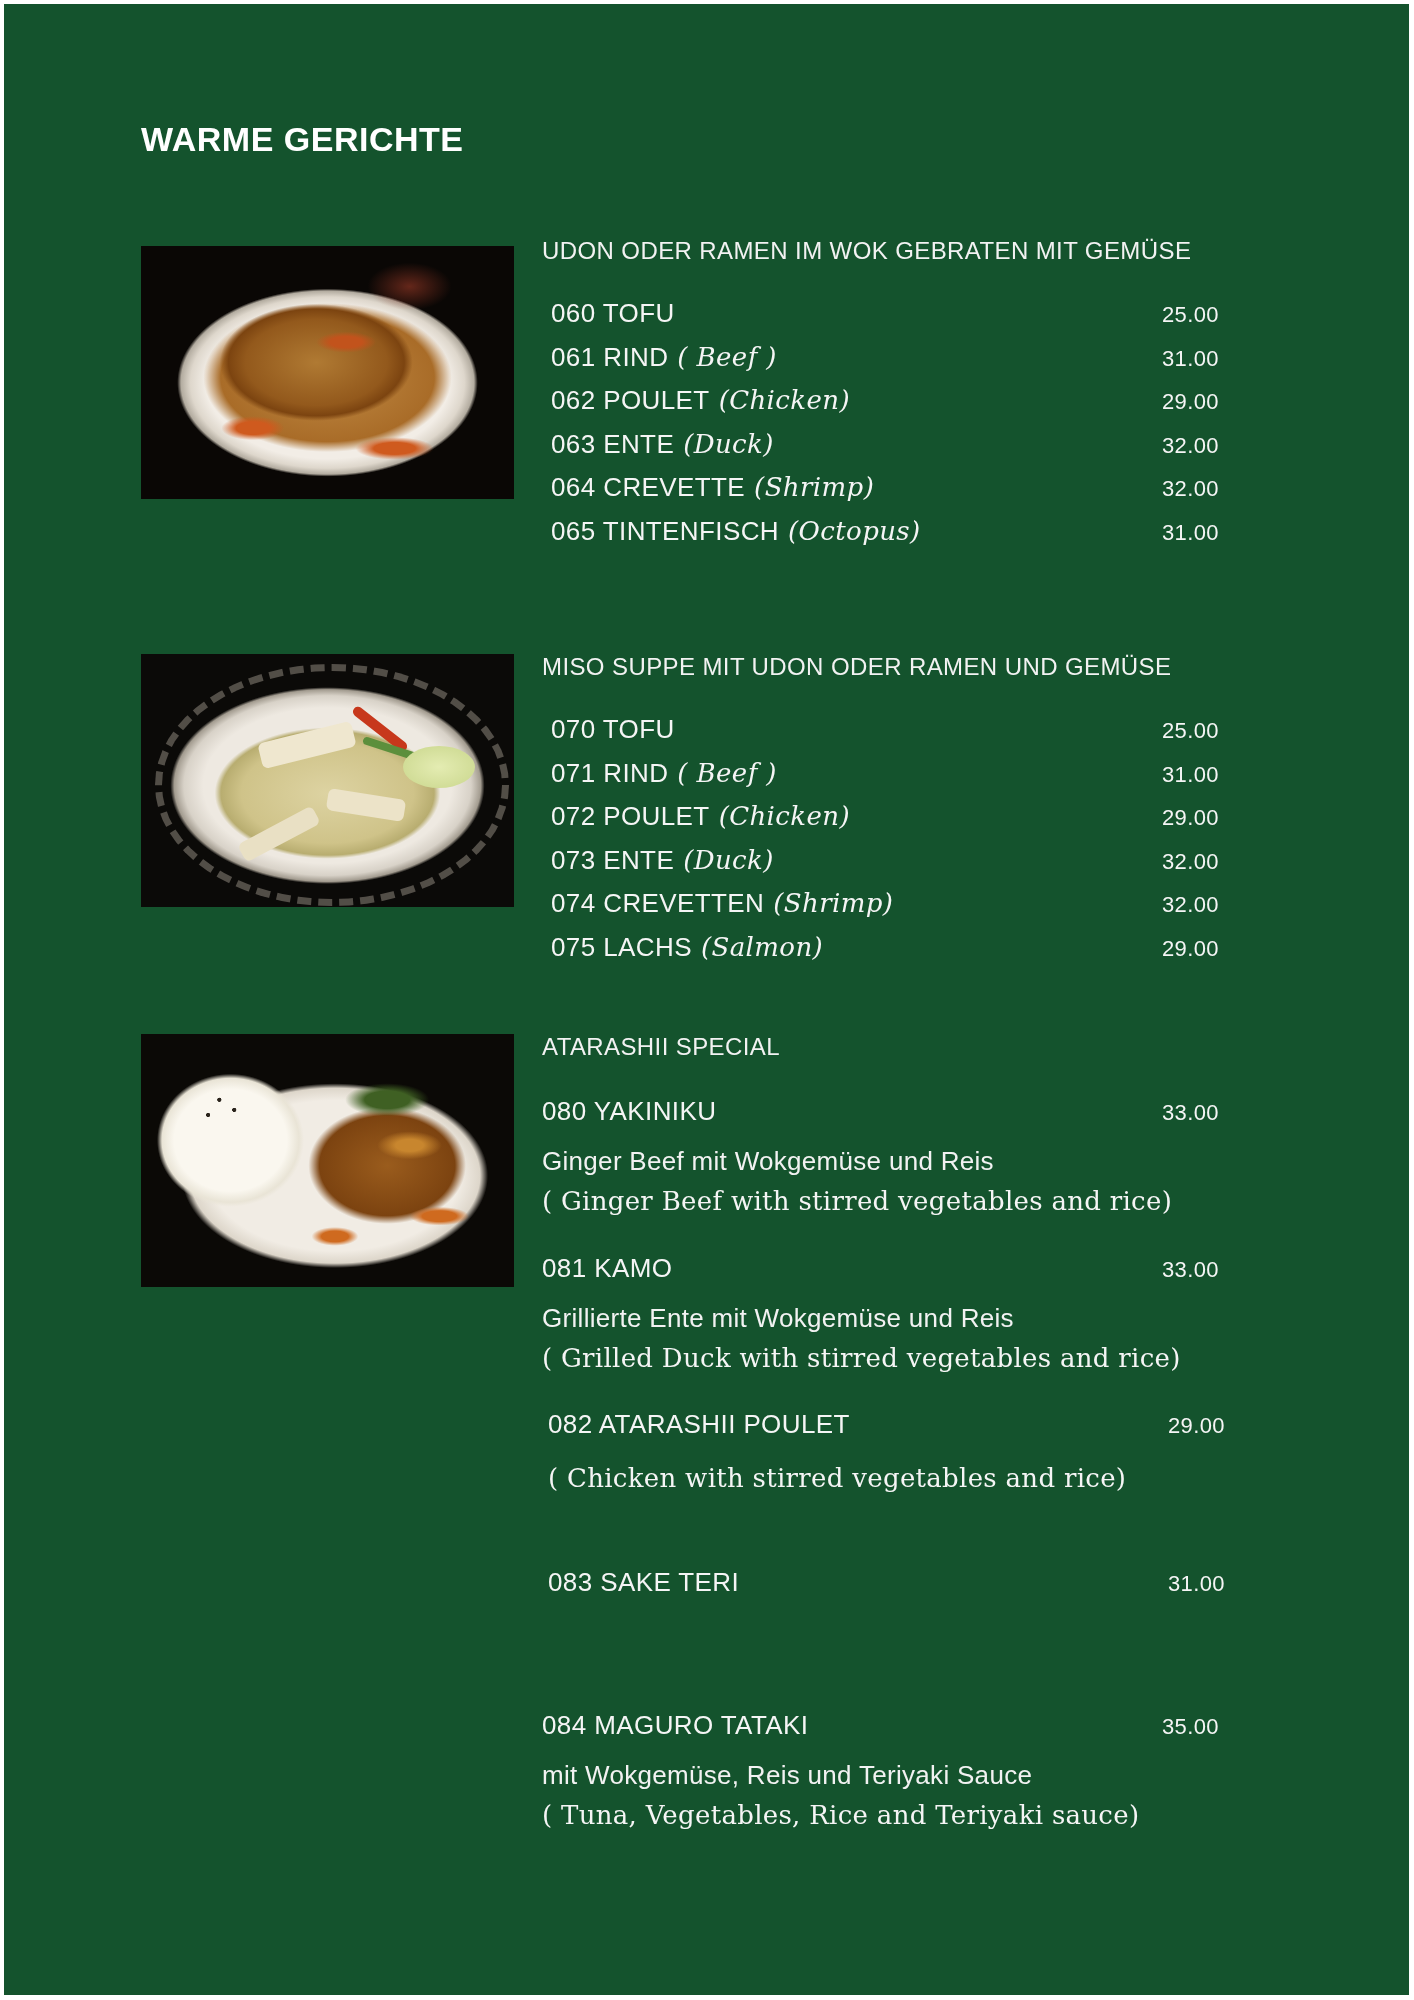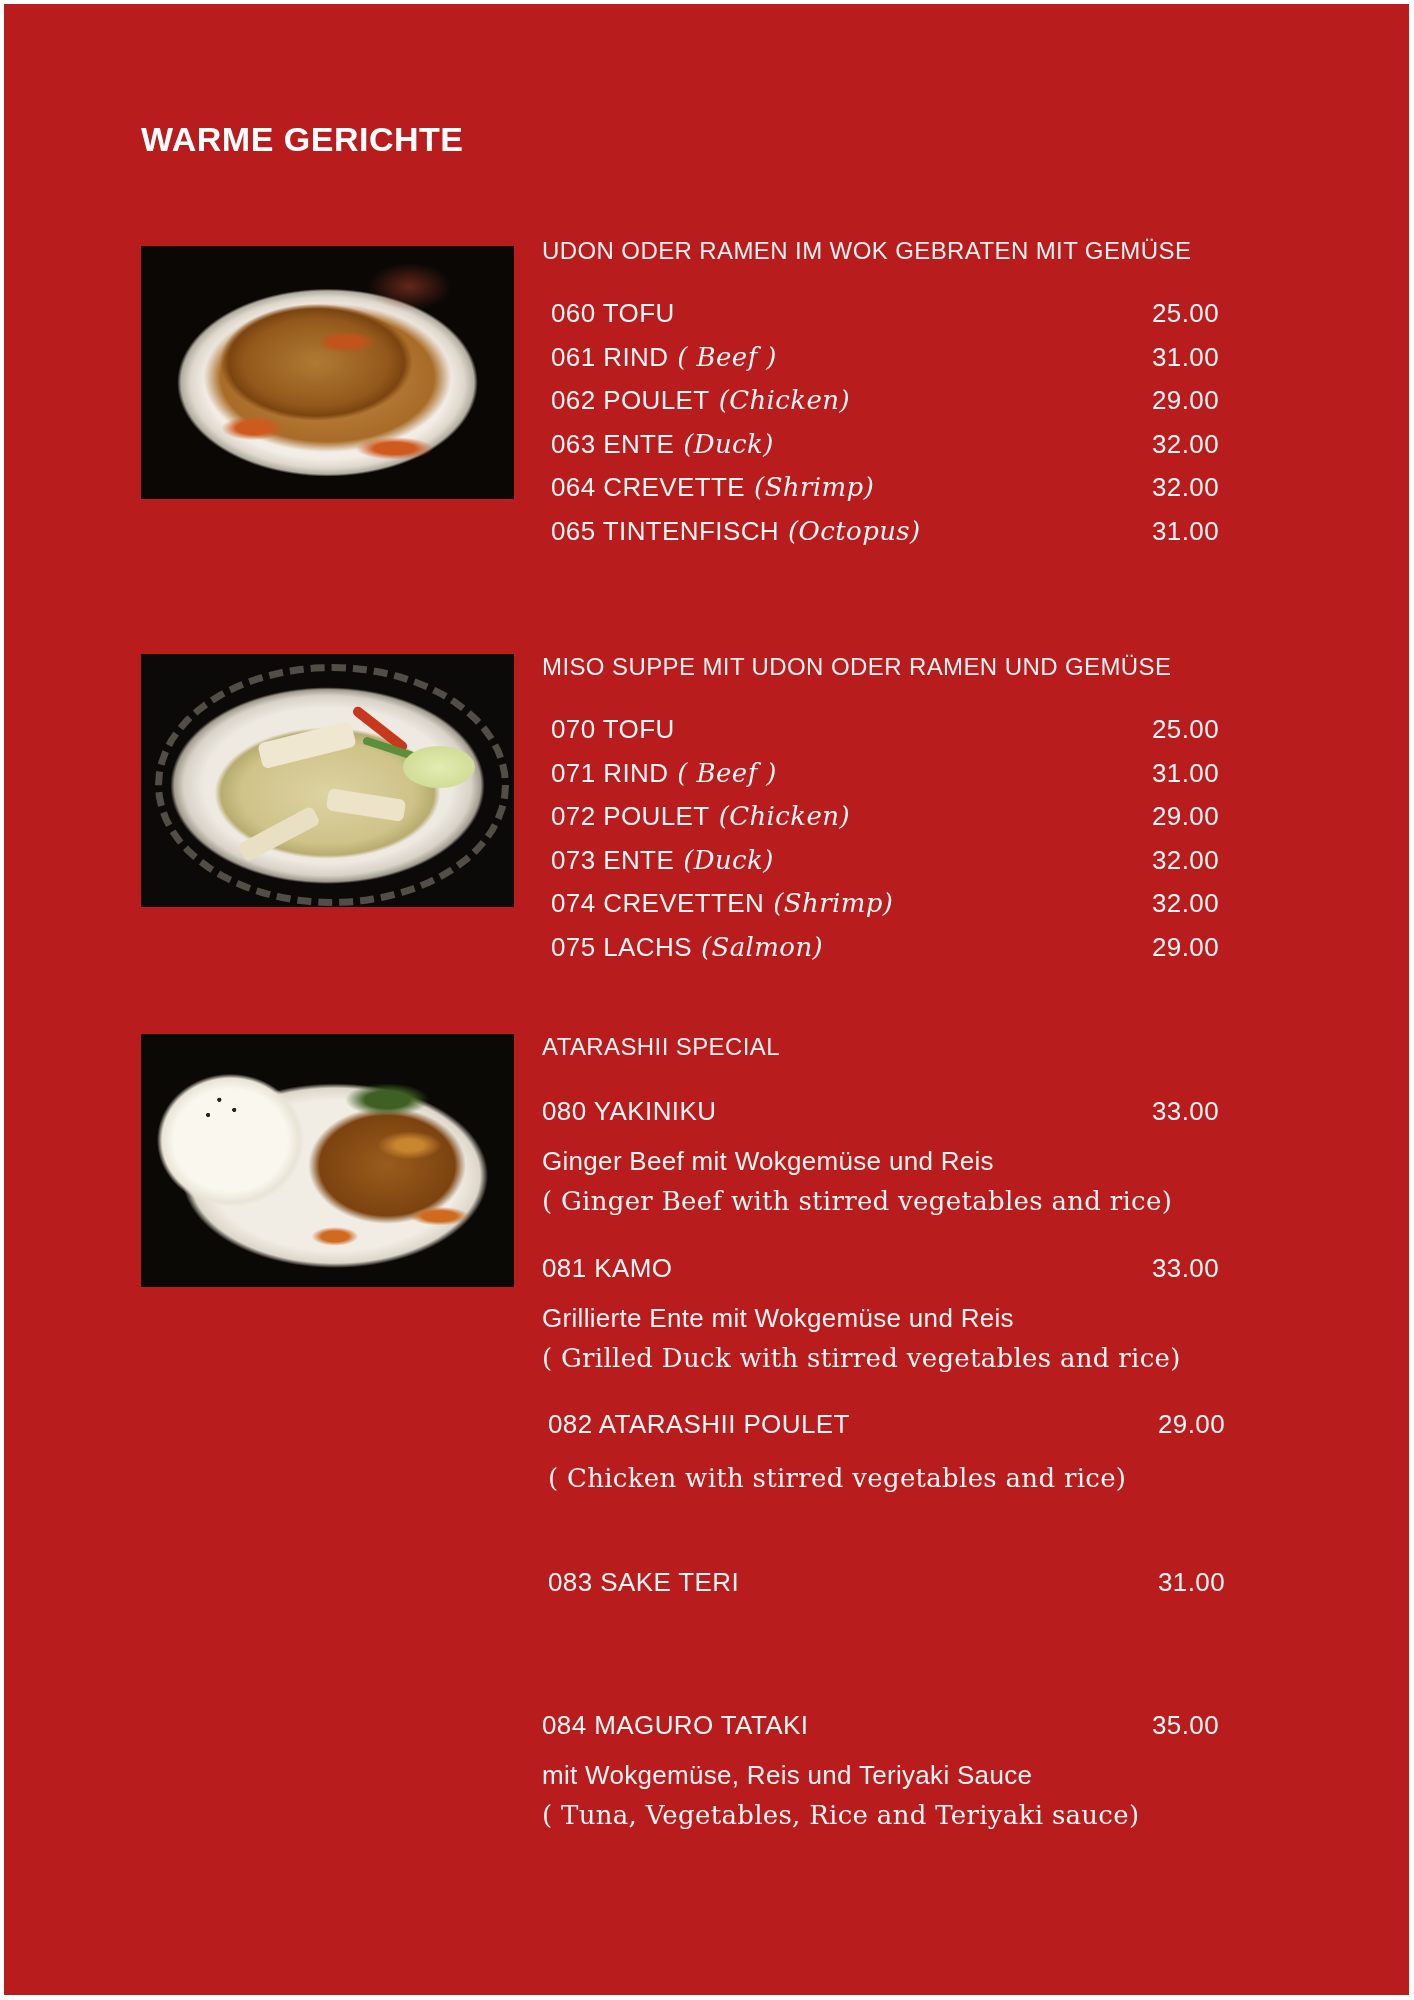--- a/index.html
+++ b/index.html
@@ -4,21 +4,21 @@
 <style>
   html,body{margin:0;padding:0;}
   body{
     width:1414px;height:2000px;position:relative;
     background:#ffffff;
     font-family:"Liberation Sans",sans-serif;
     overflow:hidden;
   }
   .panel{
     position:absolute;left:4px;top:4px;width:1405px;height:1991px;
-    background:#b91c1c;color:#f5f5f5;
+    background:#14532d;color:#f5f5f5;
   }
   .page-title{
     position:absolute;left:137px;top:115px;
     font-size:34px;font-weight:bold;letter-spacing:.5px;color:#ffffff;
     line-height:40px;white-space:nowrap;
   }
   .section{position:absolute;left:0;width:1405px;}
   .photo{
     position:absolute;left:137px;width:373px;height:253px;
     overflow:hidden;background:#0b0907;
@@ -35,21 +35,21 @@
   }
   .blocks{position:relative;}
   .block{position:absolute;left:0;width:677px;}
   .block.indent{padding-left:6px;}
   .nm{font-size:26px;letter-spacing:.4px;white-space:nowrap;}
   .de{font-size:26px;margin-left:9px;}
   .en{
     font-family:"DejaVu Serif",serif;font-style:italic;
     font-size:26px;margin-left:9px;
   }
-  .price{font-size:26px;letter-spacing:.4px;margin-left:42px;}
+  .price{font-size:22px;letter-spacing:.4px;margin-left:42px;}
   .desc{font-size:26px;line-height:30px;letter-spacing:.3px;white-space:nowrap;}
   .desc.de-line{margin-top:6px;color:#f2f2f2;}
   .desc.en-line{
     margin-top:10px;font-family:"DejaVu Serif",serif;
   }
   
   .photo .strip{position:absolute;border-radius:6px;}
   .photo1{
     background:
       radial-gradient(60px 34px at 72% 16%, rgba(160,60,40,.6), transparent 70%),

